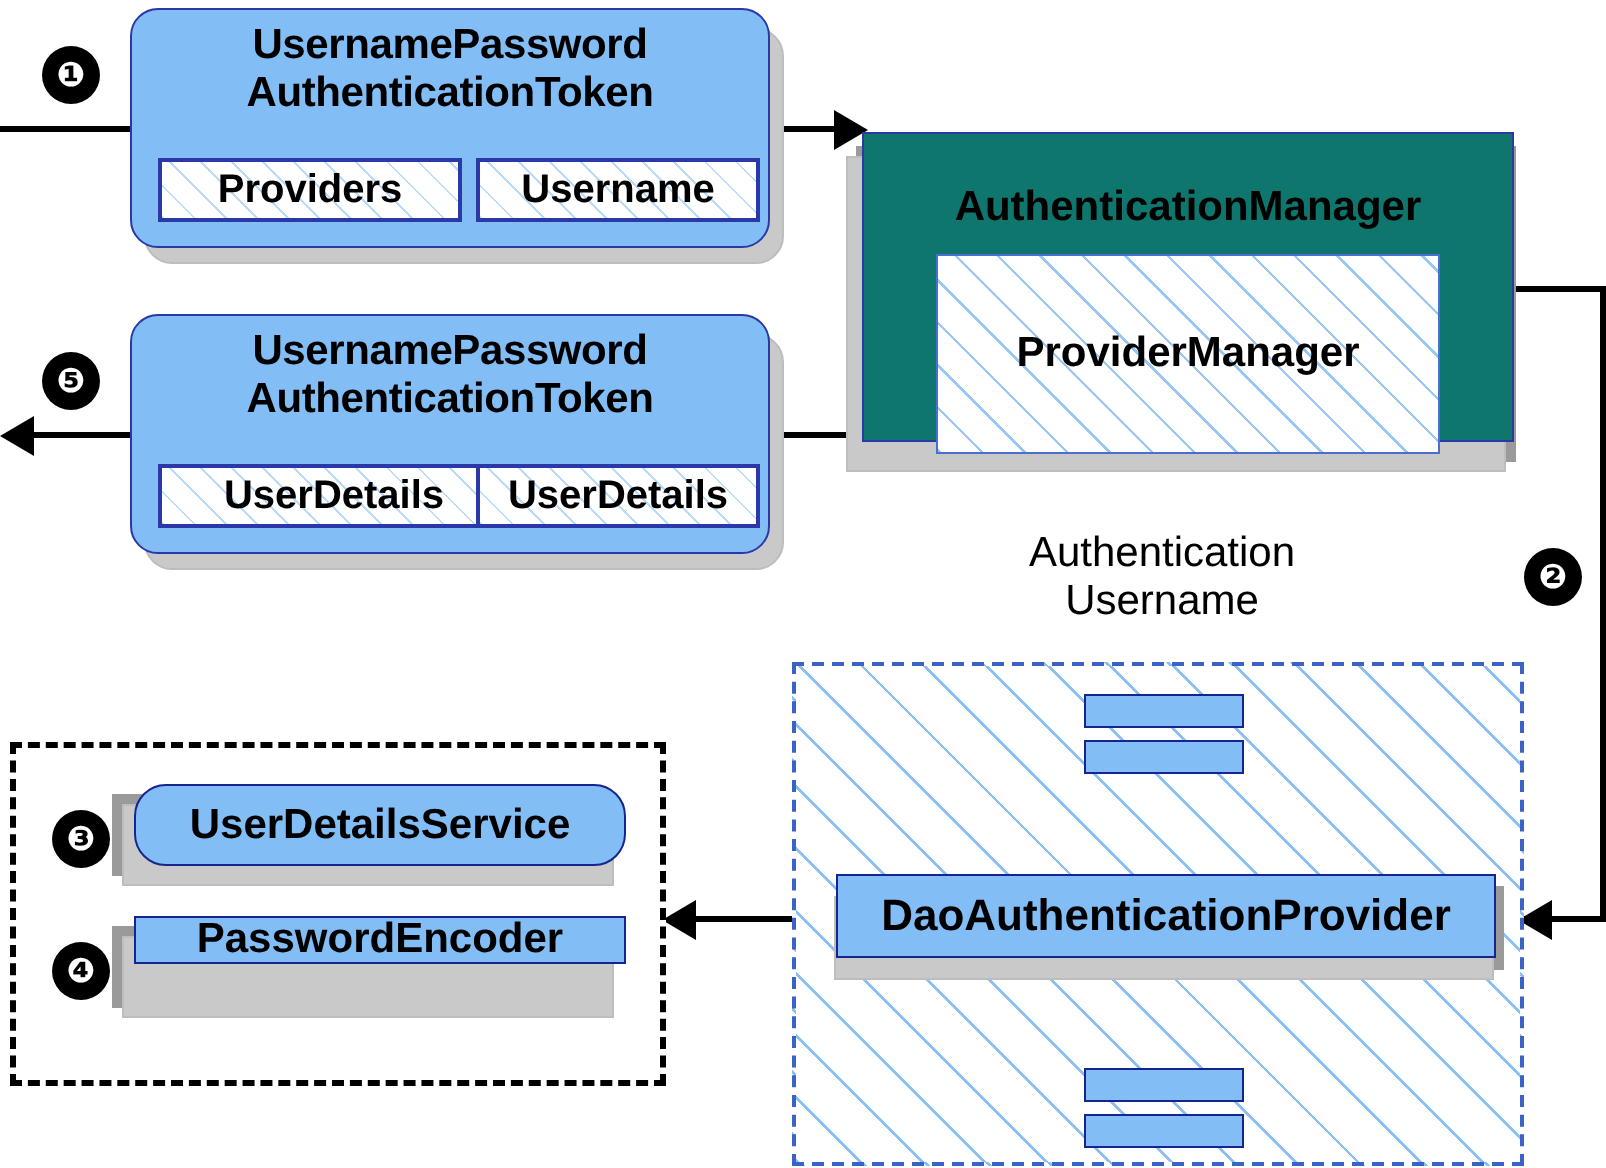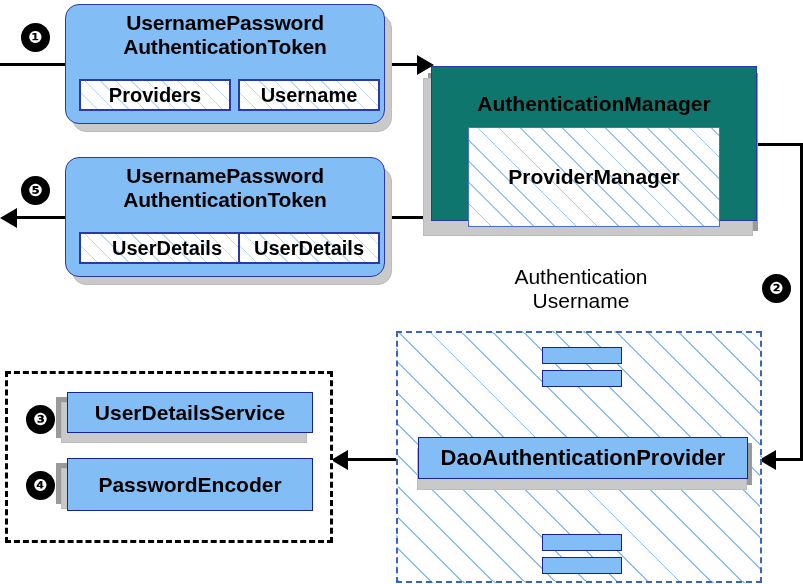--- a/index.html
+++ b/index.html
@@ -214,24 +214,24 @@
     <div class="slot" style="left:172px;top:74px;width:142px;height:32px;display:flex;align-items:center;">
       <span>UserDetails</span>
     </div>
   </div>
 
   <div class="dashed-black" style="left:5px;top:371px;width:328px;height:172px;"></div>
 
   <div class="badge" style="left:27px;top:406px;">❸</div>
   <div class="shadow2" style="left:56px;top:397px;width:246px;height:41px;"></div>
   <div class="shadow" style="left:61px;top:402px;width:246px;height:41px;"></div>
-  <div class="flat-box sm" style="left:67px;top:392px;width:246px;height:41px;">
+  <div class="flat-box sm" style="left:67px;top:392px;width:246px;height:41px;border-radius:16px;">
     <span>UserDetailsService</span>
   </div>
 
   <div class="badge" style="left:27px;top:472px;">❹</div>
   <div class="shadow2" style="left:56px;top:463px;width:246px;height:41px;"></div>
   <div class="shadow" style="left:61px;top:468px;width:246px;height:41px;"></div>
-  <div class="flat-box sm" style="left:67px;top:458px;width:246px;height:53px;text-align:right;">
+  <div class="flat-box sm" style="left:67px;top:458px;width:246px;height:24px;text-align:right;">
     <span>PasswordEncoder</span>
   </div>
 
 </div>
 
 </body></html>

